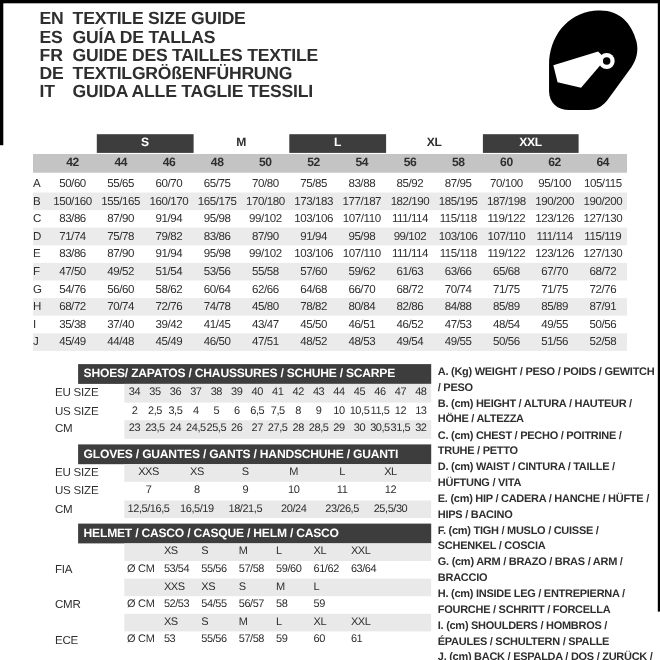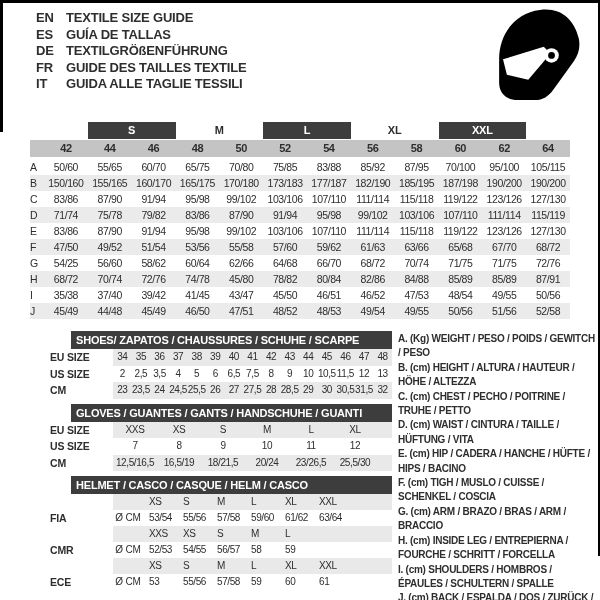--- a/index.html
+++ b/index.html
@@ -8,21 +8,21 @@
     font-family:"Liberation Sans", sans-serif;color:#2e2e2e;overflow:hidden;
     letter-spacing:-0.2px;
   }
   
   .frame-top{position:absolute;top:0;left:0;width:600px;height:3px;background:#000;}
   .frame-left{position:absolute;top:0;left:0;width:3px;height:132px;background:#000;}
   .frame-right{position:absolute;top:0;right:0;width:2px;height:556px;background:#000;}
 
   
   .lang-block{position:absolute;left:36px;top:10px;}
-  .lang-line{display:flex;font-weight:bold;font-size:13px;line-height:16.6px;}
+  .lang-line{display:flex;font-weight:bold;font-size:16px;line-height:16.6px;}
   .lang-code{width:30px;}
 
   .helmet-icon{position:absolute;left:483px;top:6px;}
 
   
   .main-table{position:absolute;left:30px;top:122px;width:540px;}
   .mt-row{display:flex;height:16px;line-height:16px;font-size:10.5px;text-align:center;}
   .mt-letter{width:14px;text-align:left;}
   .mt-cell{flex:1;white-space:nowrap;letter-spacing:-0.4px;}
   .band-row{height:17px;line-height:17px;font-weight:bold;font-size:11px;margin-bottom:1px;}
@@ -30,21 +30,21 @@
   .band-dark{background:#3d3d3d;color:#fff;}
   .hdr-row{height:17px;line-height:17px;background:#c4c4c4;font-size:11px;font-weight:bold;margin-bottom:2px;}
   .alt{background:#ebebeb;}
 
   
   .lower-left{position:absolute;left:30px;top:331px;width:362px;}
   .strip-table{margin-bottom:5px;}
   .strip-title{margin-left:41px;height:18px;line-height:18px;background:#3d3d3d;color:#fff;
     font-weight:bold;font-size:11px;padding-left:5px;white-space:nowrap;}
   .strip-row{display:flex;height:16.5px;line-height:16.5px;font-size:10.5px;}
-  .strip-label{width:63px;font-weight:bold;padding-left:20px;}
+  .strip-label{width:63px;font-weight:normal;padding-left:20px;}
   .strip-data{flex:1;display:flex;text-align:center;}
   .strip-data.gray{background:#e9e9e9;}
   .s-cell{flex:1;white-space:nowrap;letter-spacing:-0.4px;font-size:10px;}
   .g-cell{width:44px;white-space:nowrap;letter-spacing:-0.4px;font-size:10px;}
   .h-ocm{width:30px;text-align:center;white-space:nowrap;font-size:10px;}
   .h-cell{width:34px;white-space:nowrap;letter-spacing:-0.4px;font-size:10px;text-align:left;padding-left:6px;box-sizing:border-box;}
   .helm-row{height:16px;line-height:16px;}
 
   
   .legend{position:absolute;left:398px;top:332px;width:200px;}
@@ -60,26 +60,26 @@
 <div class="lang-block" id="lang-block">
     <div class="lang-line">
       <div class="lang-code">EN</div>
       <div class="lang-text">TEXTILE SIZE GUIDE</div>
     </div>
     <div class="lang-line">
       <div class="lang-code">ES</div>
       <div class="lang-text">GUÍA DE TALLAS</div>
     </div>
     <div class="lang-line">
+      <div class="lang-code">FR</div>
+      <div class="lang-text">GUIDE DES TAILLES TEXTILE</div>
+    </div>
+    <div class="lang-line">
       <div class="lang-code">DE</div>
       <div class="lang-text">TEXTILGRÖßENFÜHRUNG</div>
-    </div>
-    <div class="lang-line">
-      <div class="lang-code">FR</div>
-      <div class="lang-text">GUIDE DES TAILLES TEXTILE</div>
     </div>
     <div class="lang-line">
       <div class="lang-code">IT</div>
       <div class="lang-text">GUIDA ALLE TAGLIE TESSILI</div>
     </div>
   </div>
 
 <svg class="helmet-icon" width="106" height="97" viewBox="0 0 100 100" aria-hidden="true">
   <path fill="#000" d="M54,4 C29,7 12,28 12,55 L12,79 C12,90 20,97 31,97 L49,97
            C57,97 63,93 68,86 L89,57 C94,50 96,42 94,33 C89,13 75,1 54,4 Z"></path>
@@ -199,21 +199,21 @@
       <div class="mt-cell">57/60</div>
       <div class="mt-cell">59/62</div>
       <div class="mt-cell">61/63</div>
       <div class="mt-cell">63/66</div>
       <div class="mt-cell">65/68</div>
       <div class="mt-cell">67/70</div>
       <div class="mt-cell">68/72</div>
     </div>
     <div class="mt-row">
       <div class="mt-letter">G</div>
-      <div class="mt-cell">54/25</div>
+      <div class="mt-cell">54/76</div>
       <div class="mt-cell">56/60</div>
       <div class="mt-cell">58/62</div>
       <div class="mt-cell">60/64</div>
       <div class="mt-cell">62/66</div>
       <div class="mt-cell">64/68</div>
       <div class="mt-cell">66/70</div>
       <div class="mt-cell">68/72</div>
       <div class="mt-cell">70/74</div>
       <div class="mt-cell">71/75</div>
       <div class="mt-cell">71/75</div>

